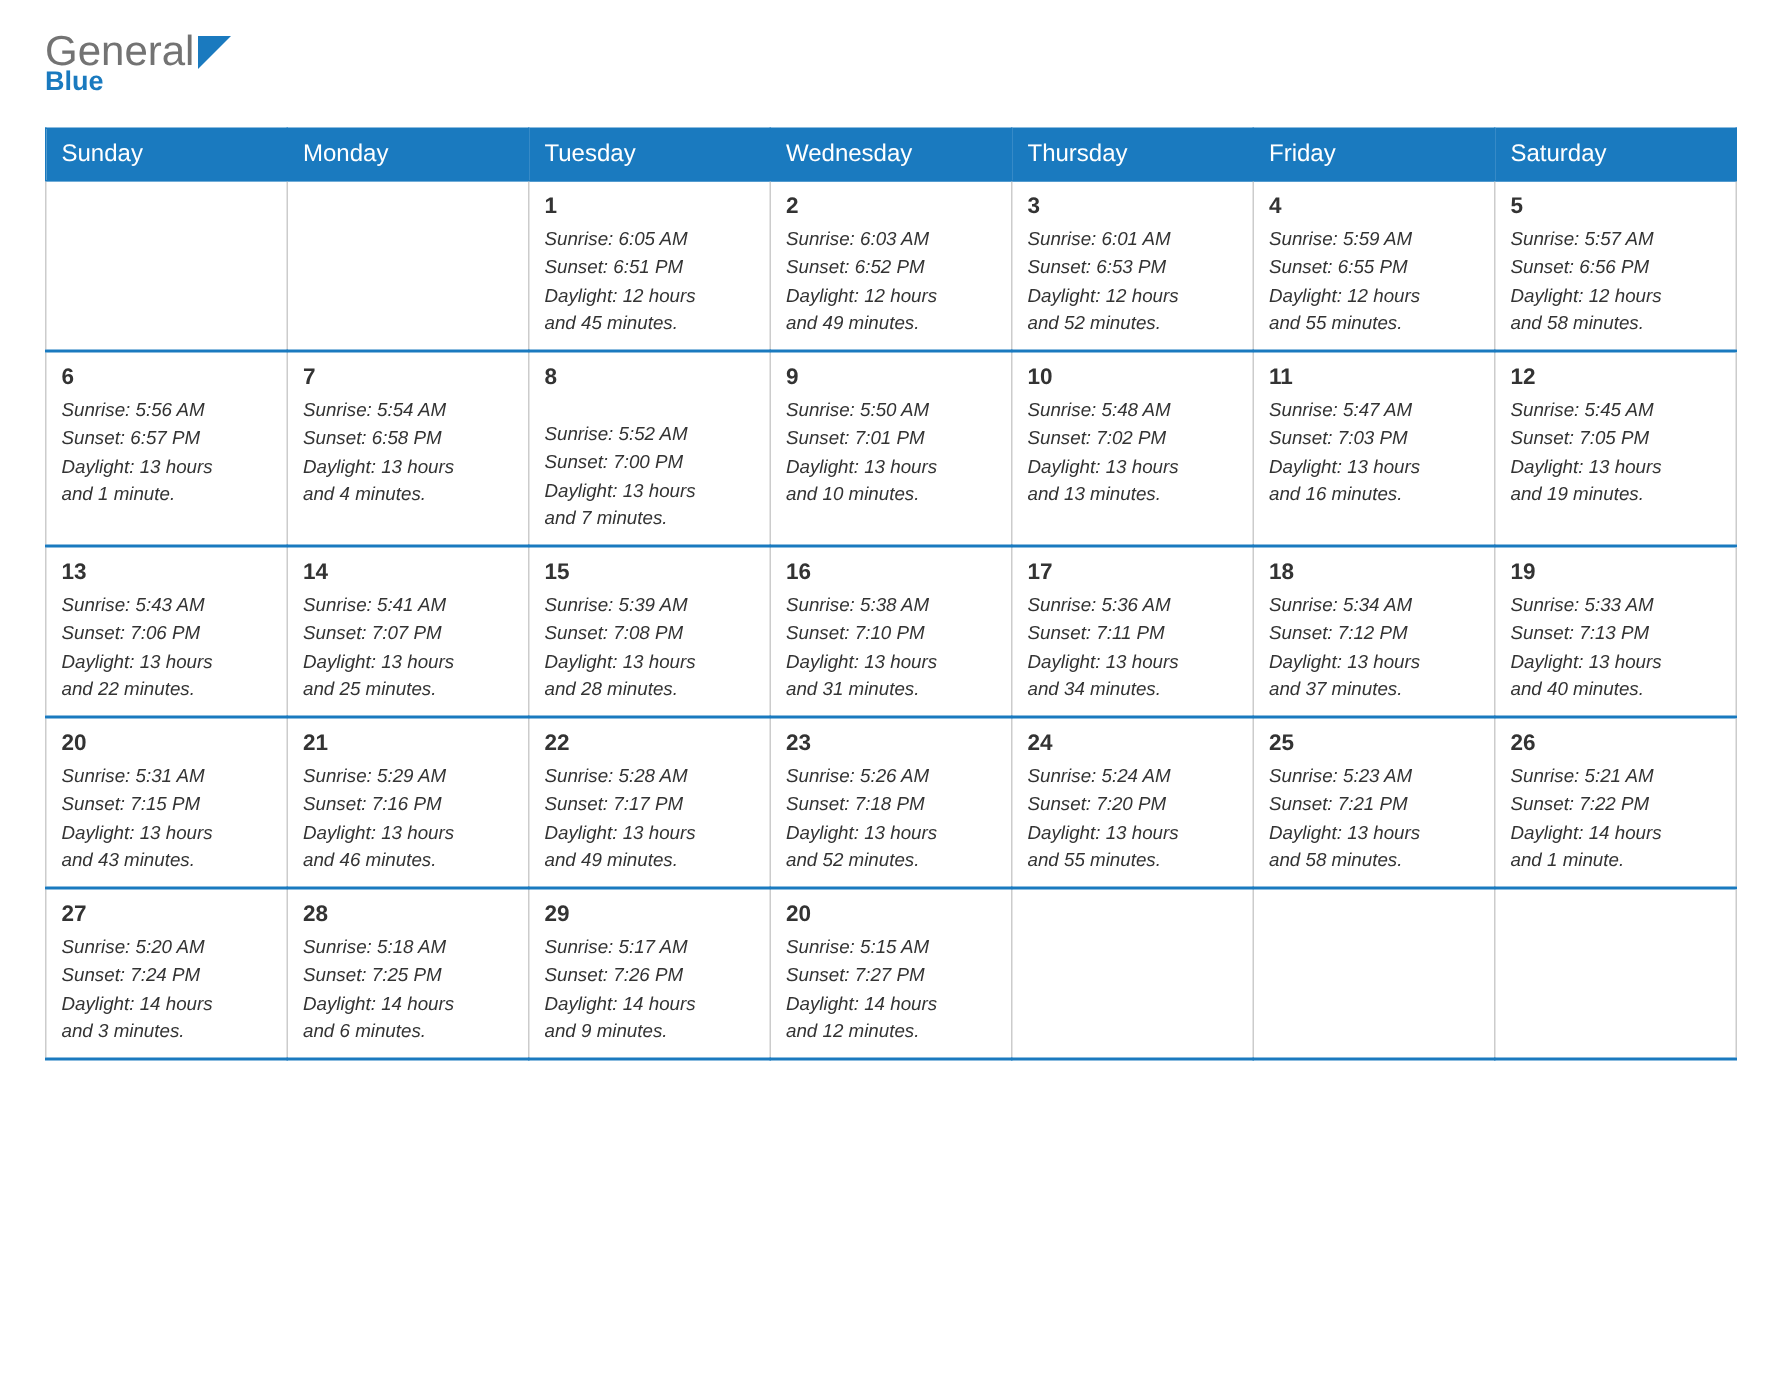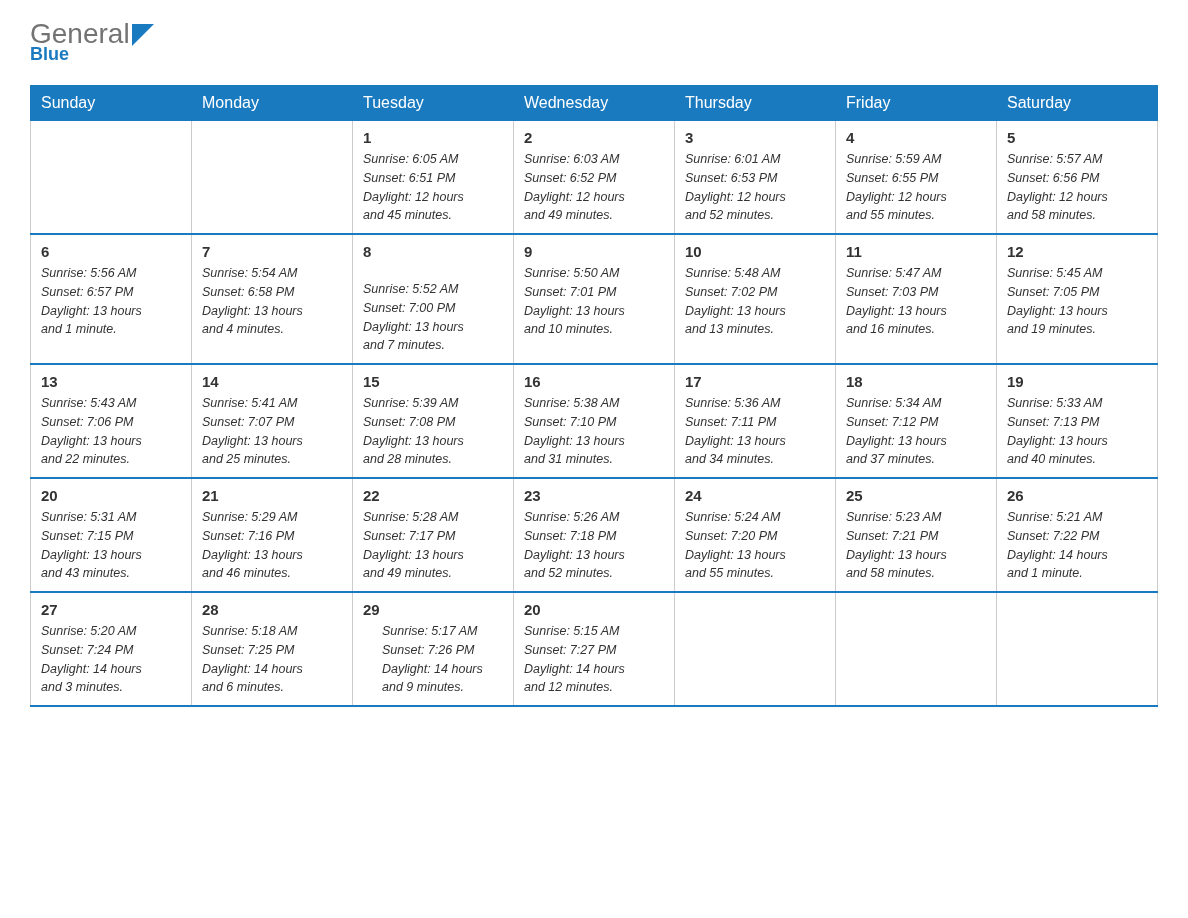--- a/index.html
+++ b/index.html
@@ -321,21 +321,21 @@
         </td>
         <td>
           <div class="day-number">28</div>
           <div class="day-info" style="white-space: pre-line;">Sunrise: 5:18 AM
 Sunset: 7:25 PM
 Daylight: 14 hours
 and 6 minutes.</div>
         </td>
         <td>
           <div class="day-number">29</div>
-          <div class="day-info" style="white-space: pre-line; margin-left: 19px;">Sunrise: 5:17 AM
+          <div class="day-info" style="white-space: pre-line;">Sunrise: 5:17 AM
 Sunset: 7:26 PM
 Daylight: 14 hours
 and 9 minutes.</div>
         </td>
         <td>
           <div class="day-number">20</div>
           <div class="day-info" style="white-space: pre-line;">Sunrise: 5:15 AM
 Sunset: 7:27 PM
 Daylight: 14 hours
 and 12 minutes.</div>

